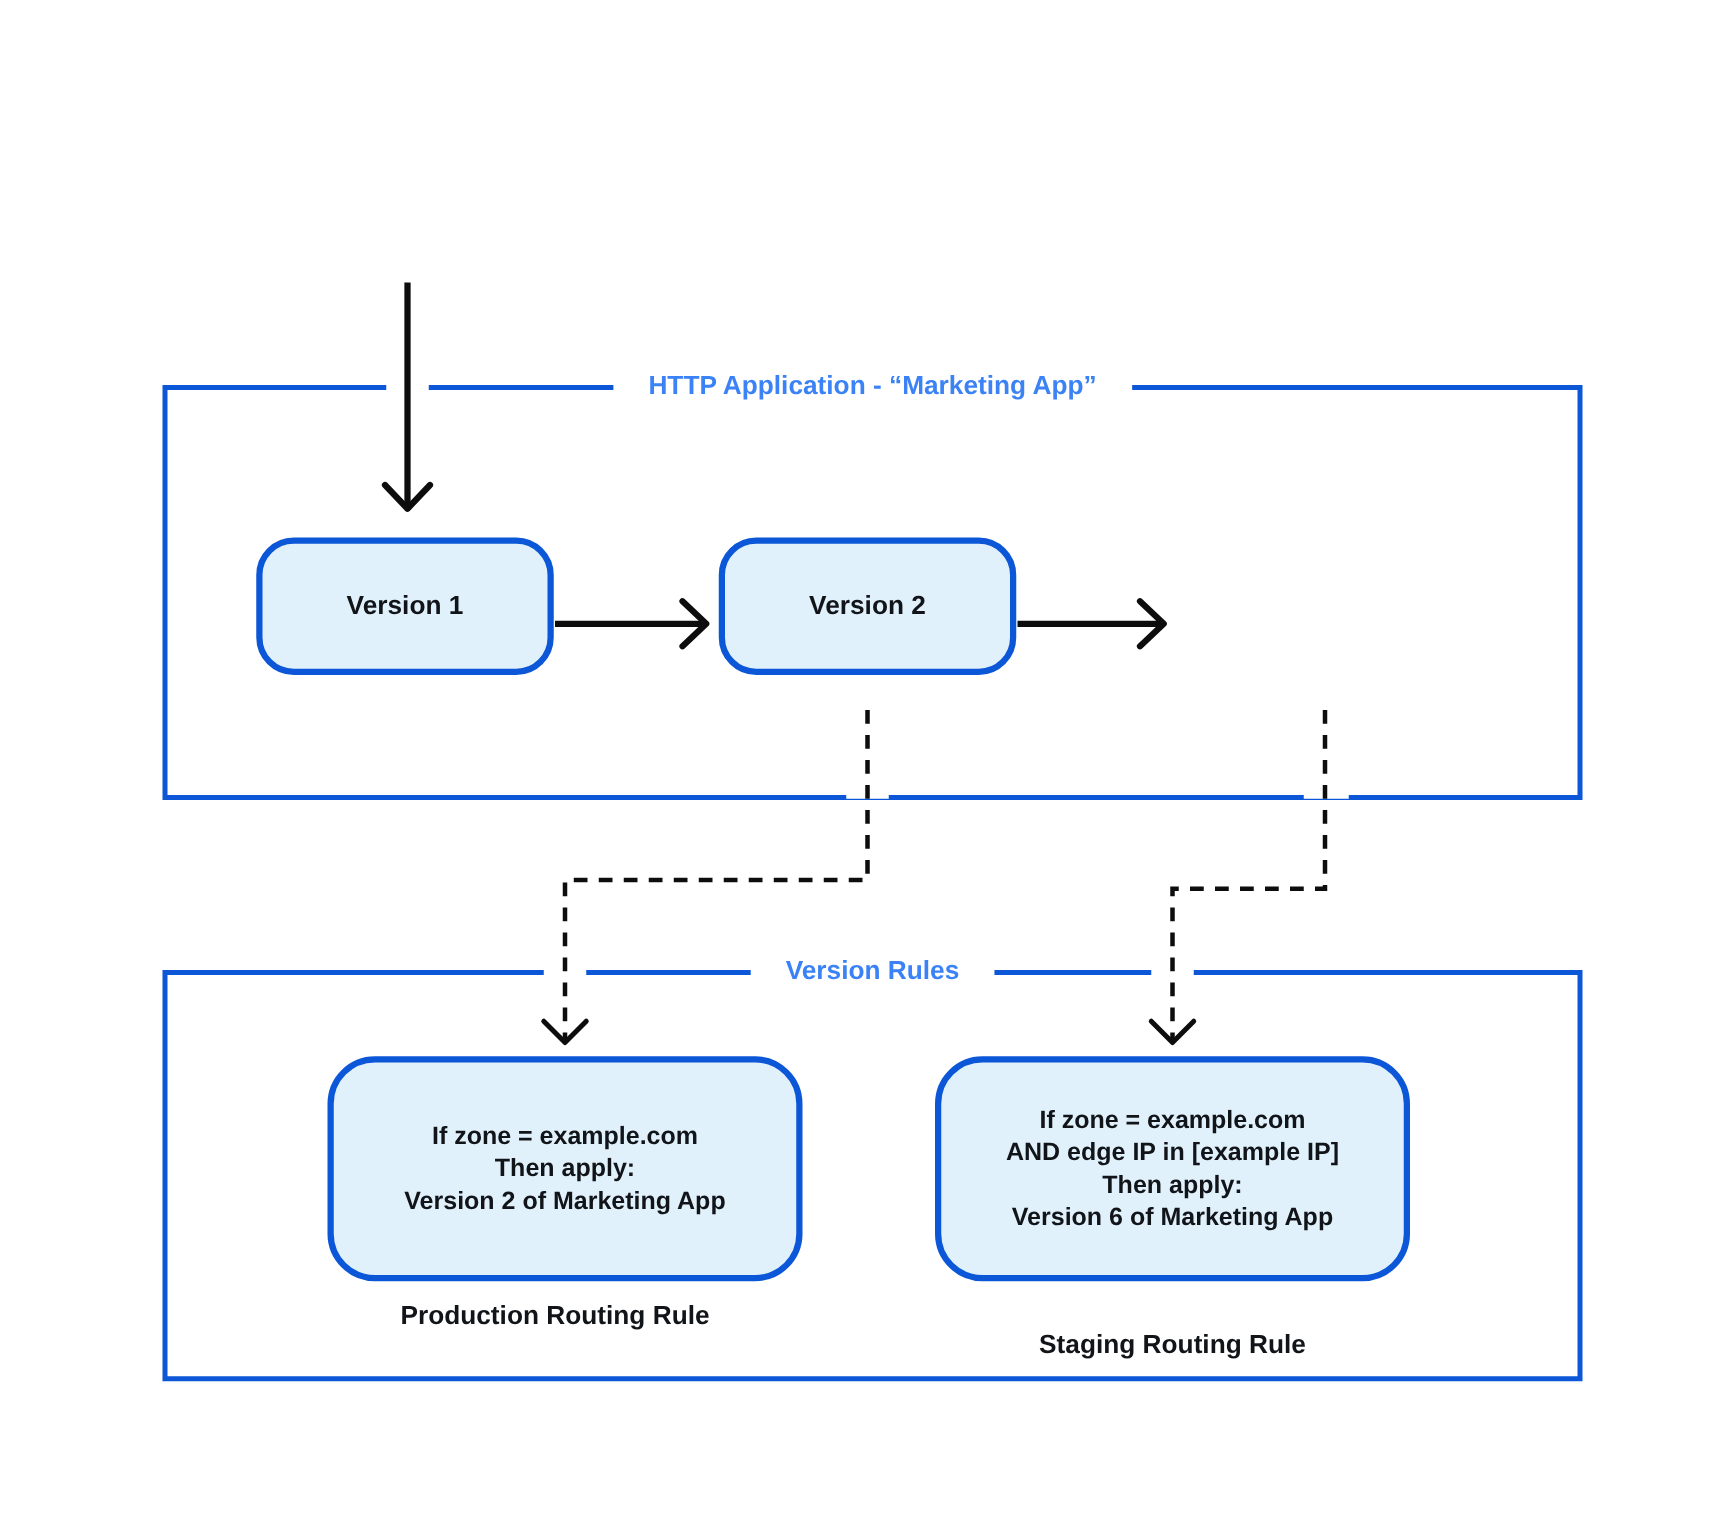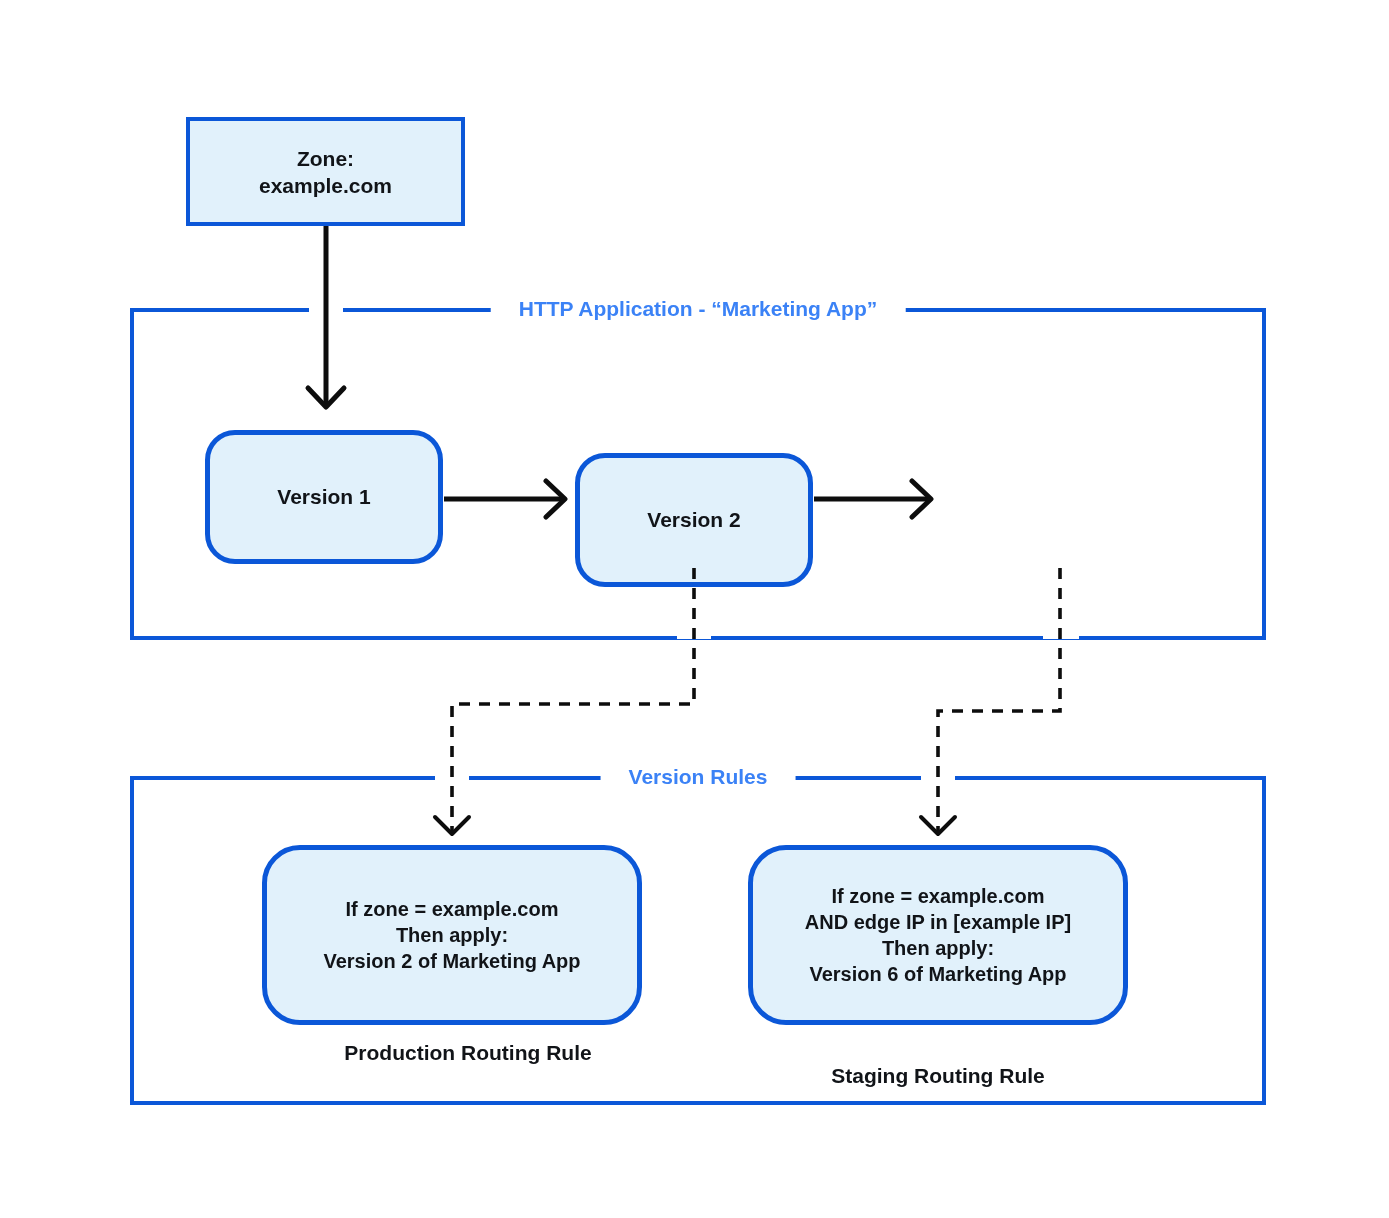--- a/index.html
+++ b/index.html
@@ -72,31 +72,31 @@
     border: 5px solid #0b57d8;
     background: #e1f1fb;
     display: flex;
     flex-direction: column;
     align-items: center;
     justify-content: center;
     text-align: center;
     z-index: 2;
   }
   .version-node {
-    width: 238px; height: 134px;
+    width: 238px; height: 110px;
     top: 430px;
     border-radius: 30px;
   }
   .version-node .label {
     font-size: 21px;
     font-weight: bold;
     color: #111418;
   }
   .v1 { left: 205px; }
-  .v2 { left: 575px; margin-top: 23px; }
+  .v2 { left: 575px; }
   .v3 { left: 941px; }
   .rule-node {
     width: 380px; height: 180px;
     top: 845px;
     border-radius: 38px;
   }
   .rule-production { left: 262px; }
   .rule-staging    { left: 748px; }
   .rule-node .line {
     font-size: 20px;
@@ -107,21 +107,21 @@
   .rule-caption {
     position: absolute;
     top: 1041px;
     width: 380px;
     text-align: center;
     font-size: 21px;
     font-weight: bold;
     color: #111418;
     z-index: 2;
   }
-  .caption-production { left: 278px; }
+  .caption-production { left: 254px; }
   .caption-staging    { left: 748px; margin-top: 23px; }
   
   svg.connectors {
     position: absolute;
     left: 0; top: 0;
     width: 1389px;
     height: 1218px;
     z-index: 4;
     pointer-events: none;
   }
@@ -149,24 +149,20 @@
     fill: none;
     stroke-linecap: round;
     stroke-linejoin: round;
   }
 </style>
 </head>
 <body>
 
 <div class="canvas">
 
-  <div class="zone-box">
-    <span class="line">Zone:</span>
-    <span class="line">example.com</span>
-  </div>
 
   <div class="group-container container-http">
     <span class="group-title">HTTP Application - “Marketing App”</span>
   </div>
 
   <div class="group-container container-routing">
     <span class="group-title">Version Rules</span>
   </div>
 
   <div class="border-gap" style="left:309px; top:301px; width:34px; height:16px;"></div>

